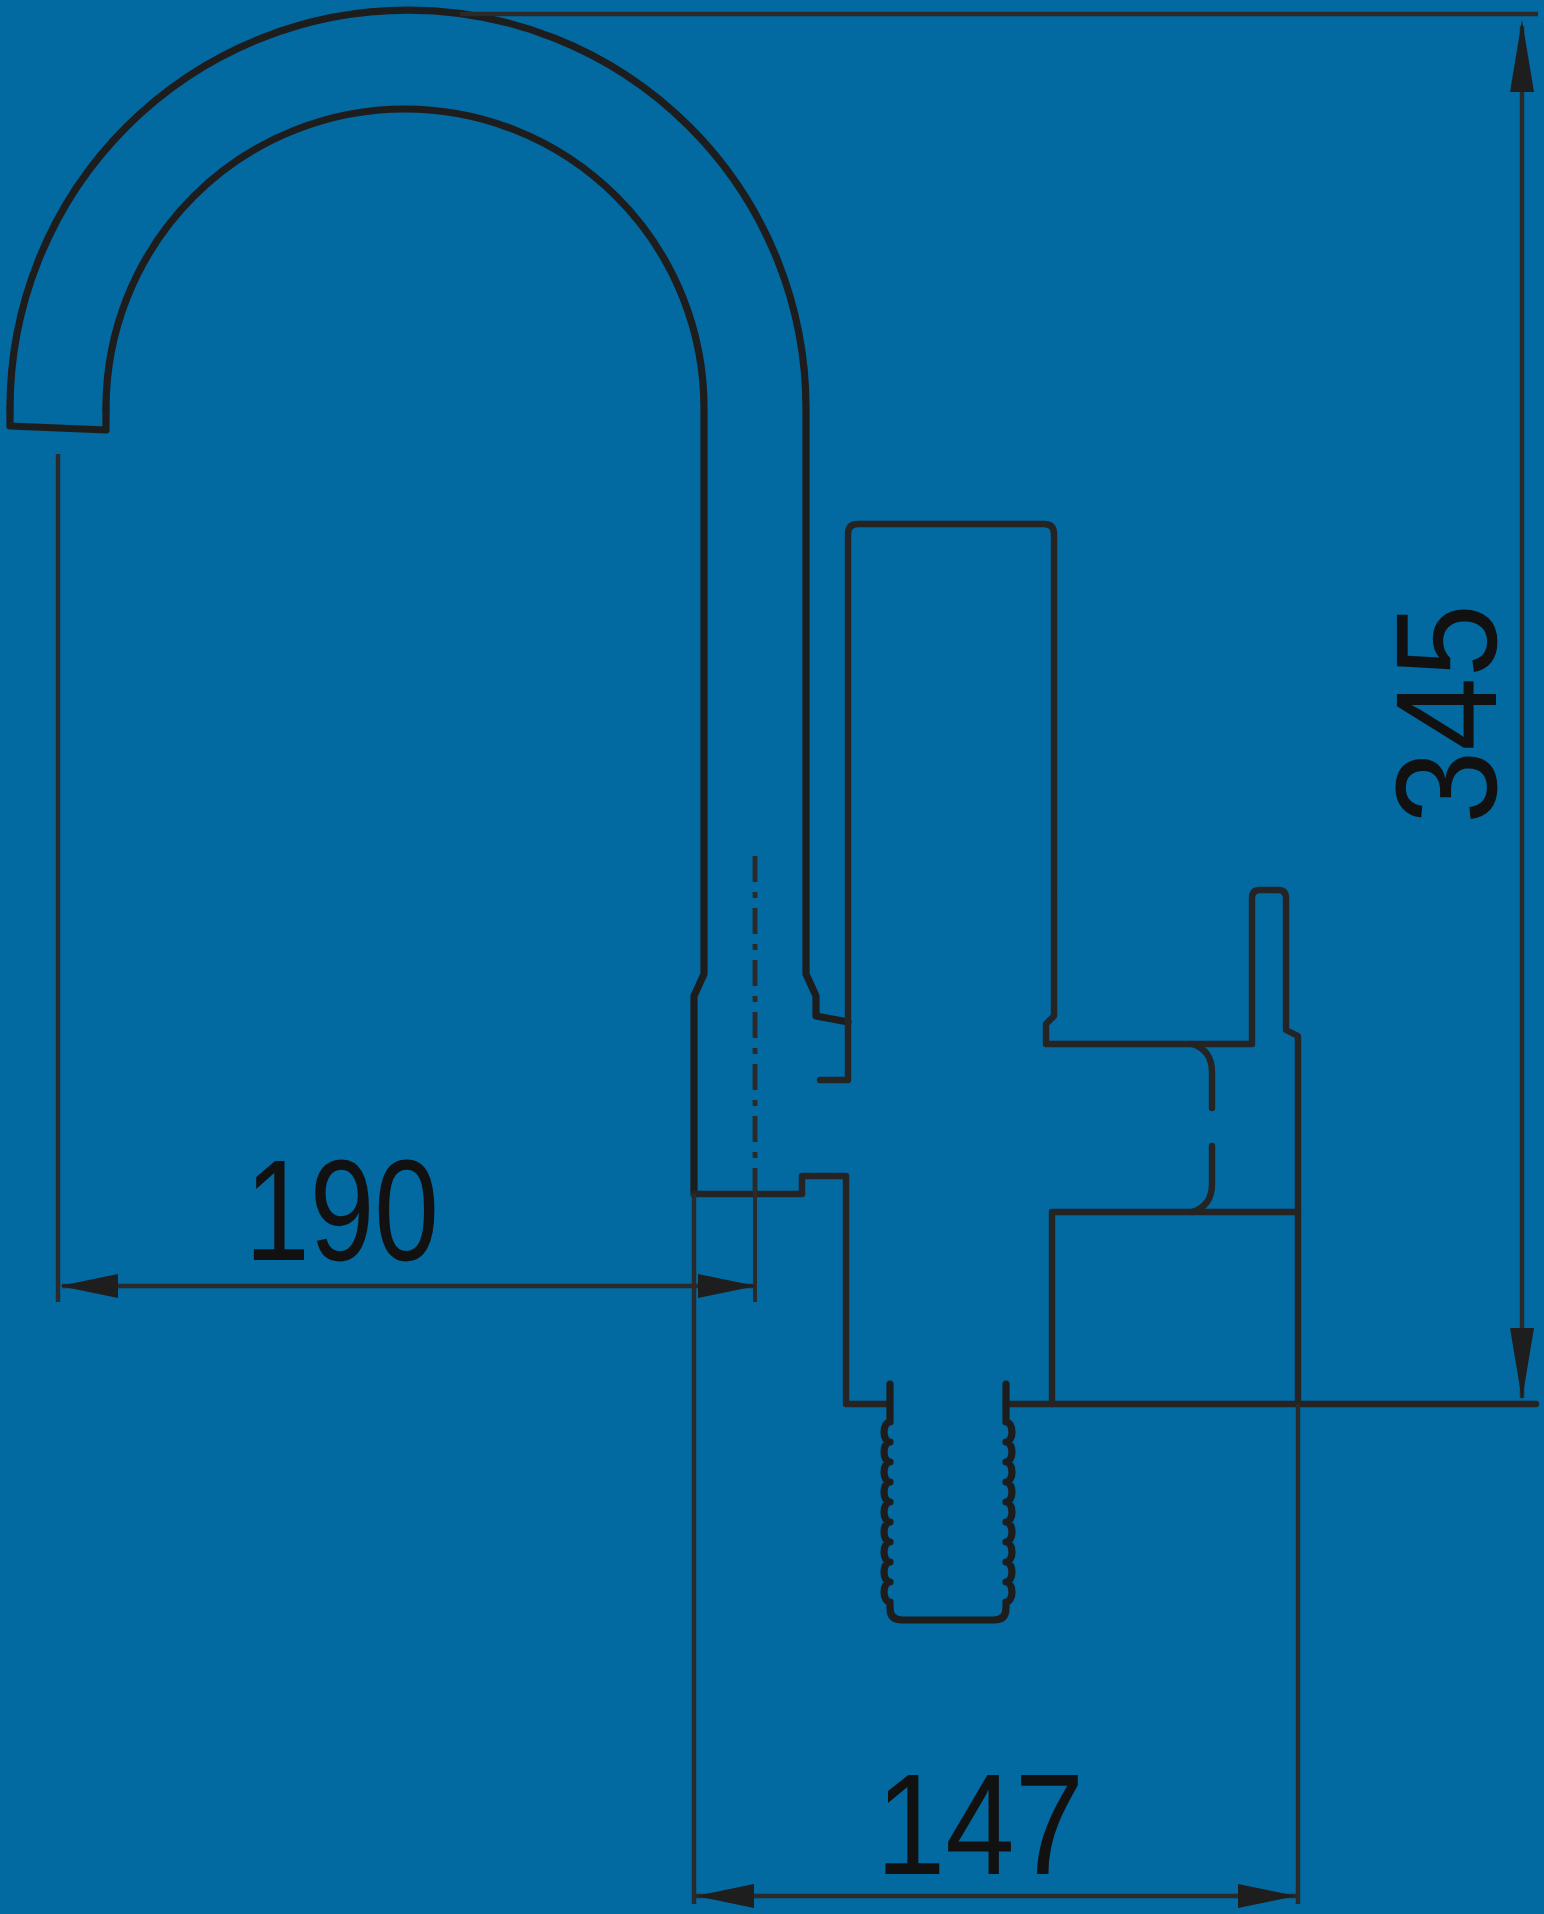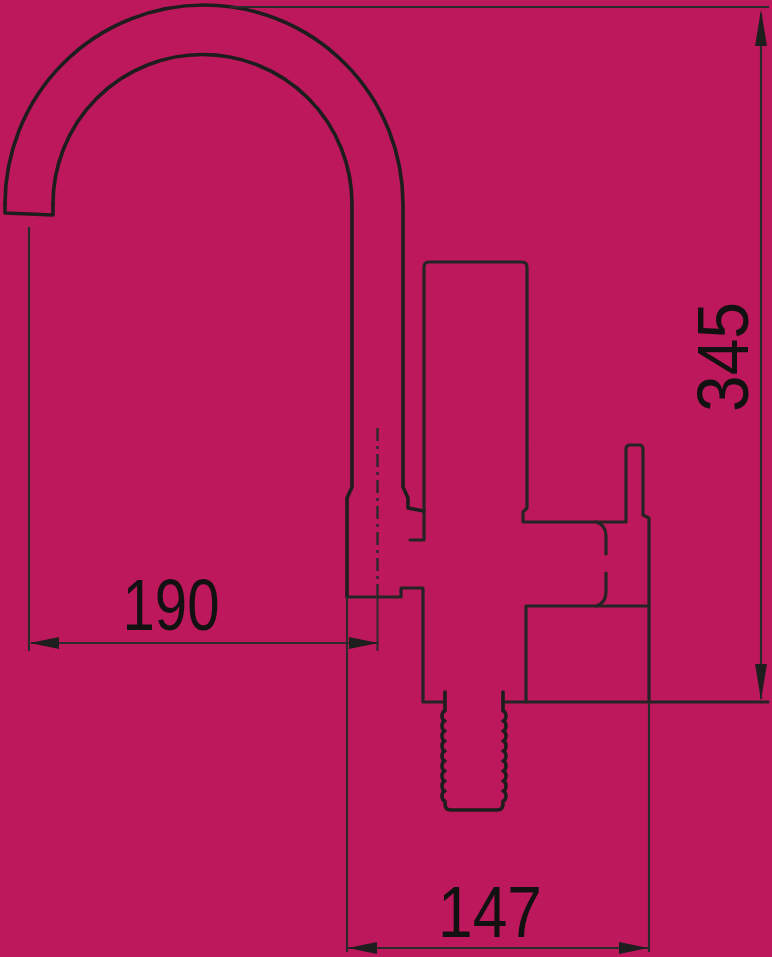--- a/index.html
+++ b/index.html
@@ -1,20 +1,20 @@
 <!DOCTYPE html>
 <html><head>
 <meta charset="utf-8">
 <style>
   html, body { margin: 0; padding: 0; background: #ffffff; }
   .canvas {
     position: relative;
     width: 772px;
     height: 957px;
-    background: #be185d;
+    background: #0369a1;
     overflow: hidden;
     font-family: "Liberation Sans", sans-serif;
   }
   svg { display: block; }
   .outline   { fill: none; stroke: #242424; stroke-width: 3.2; stroke-linejoin: round; stroke-linecap: round; }
   .outline-bold { fill: none; stroke: #1d1d1d; stroke-width: 3.6; stroke-linejoin: round; stroke-linecap: round; }
   .dimline   { fill: none; stroke: #2a2a2a; stroke-width: 2.2; stroke-linecap: butt; }
   .extline   { fill: none; stroke: #2a2a2a; stroke-width: 2.2; stroke-linecap: butt; }
   .centerline{ fill: none; stroke: #2a2a2a; stroke-width: 2.4; stroke-dasharray: 13 5 3 5; }
   .centerline-tail { fill: none; stroke: #2a2a2a; stroke-width: 2; }

